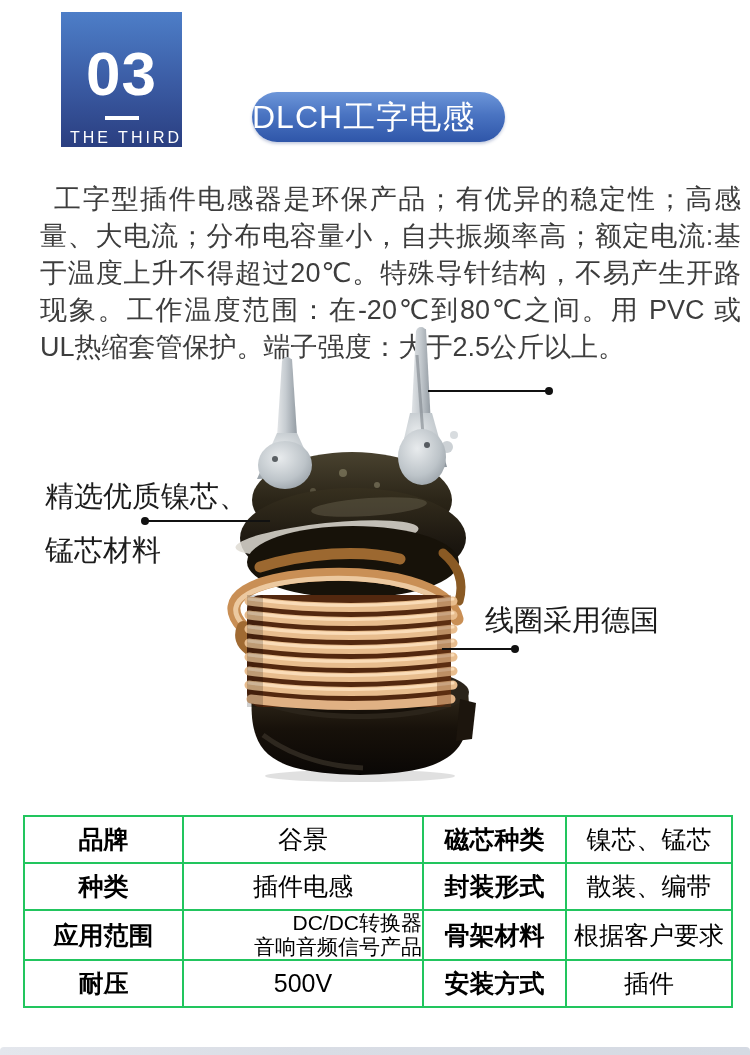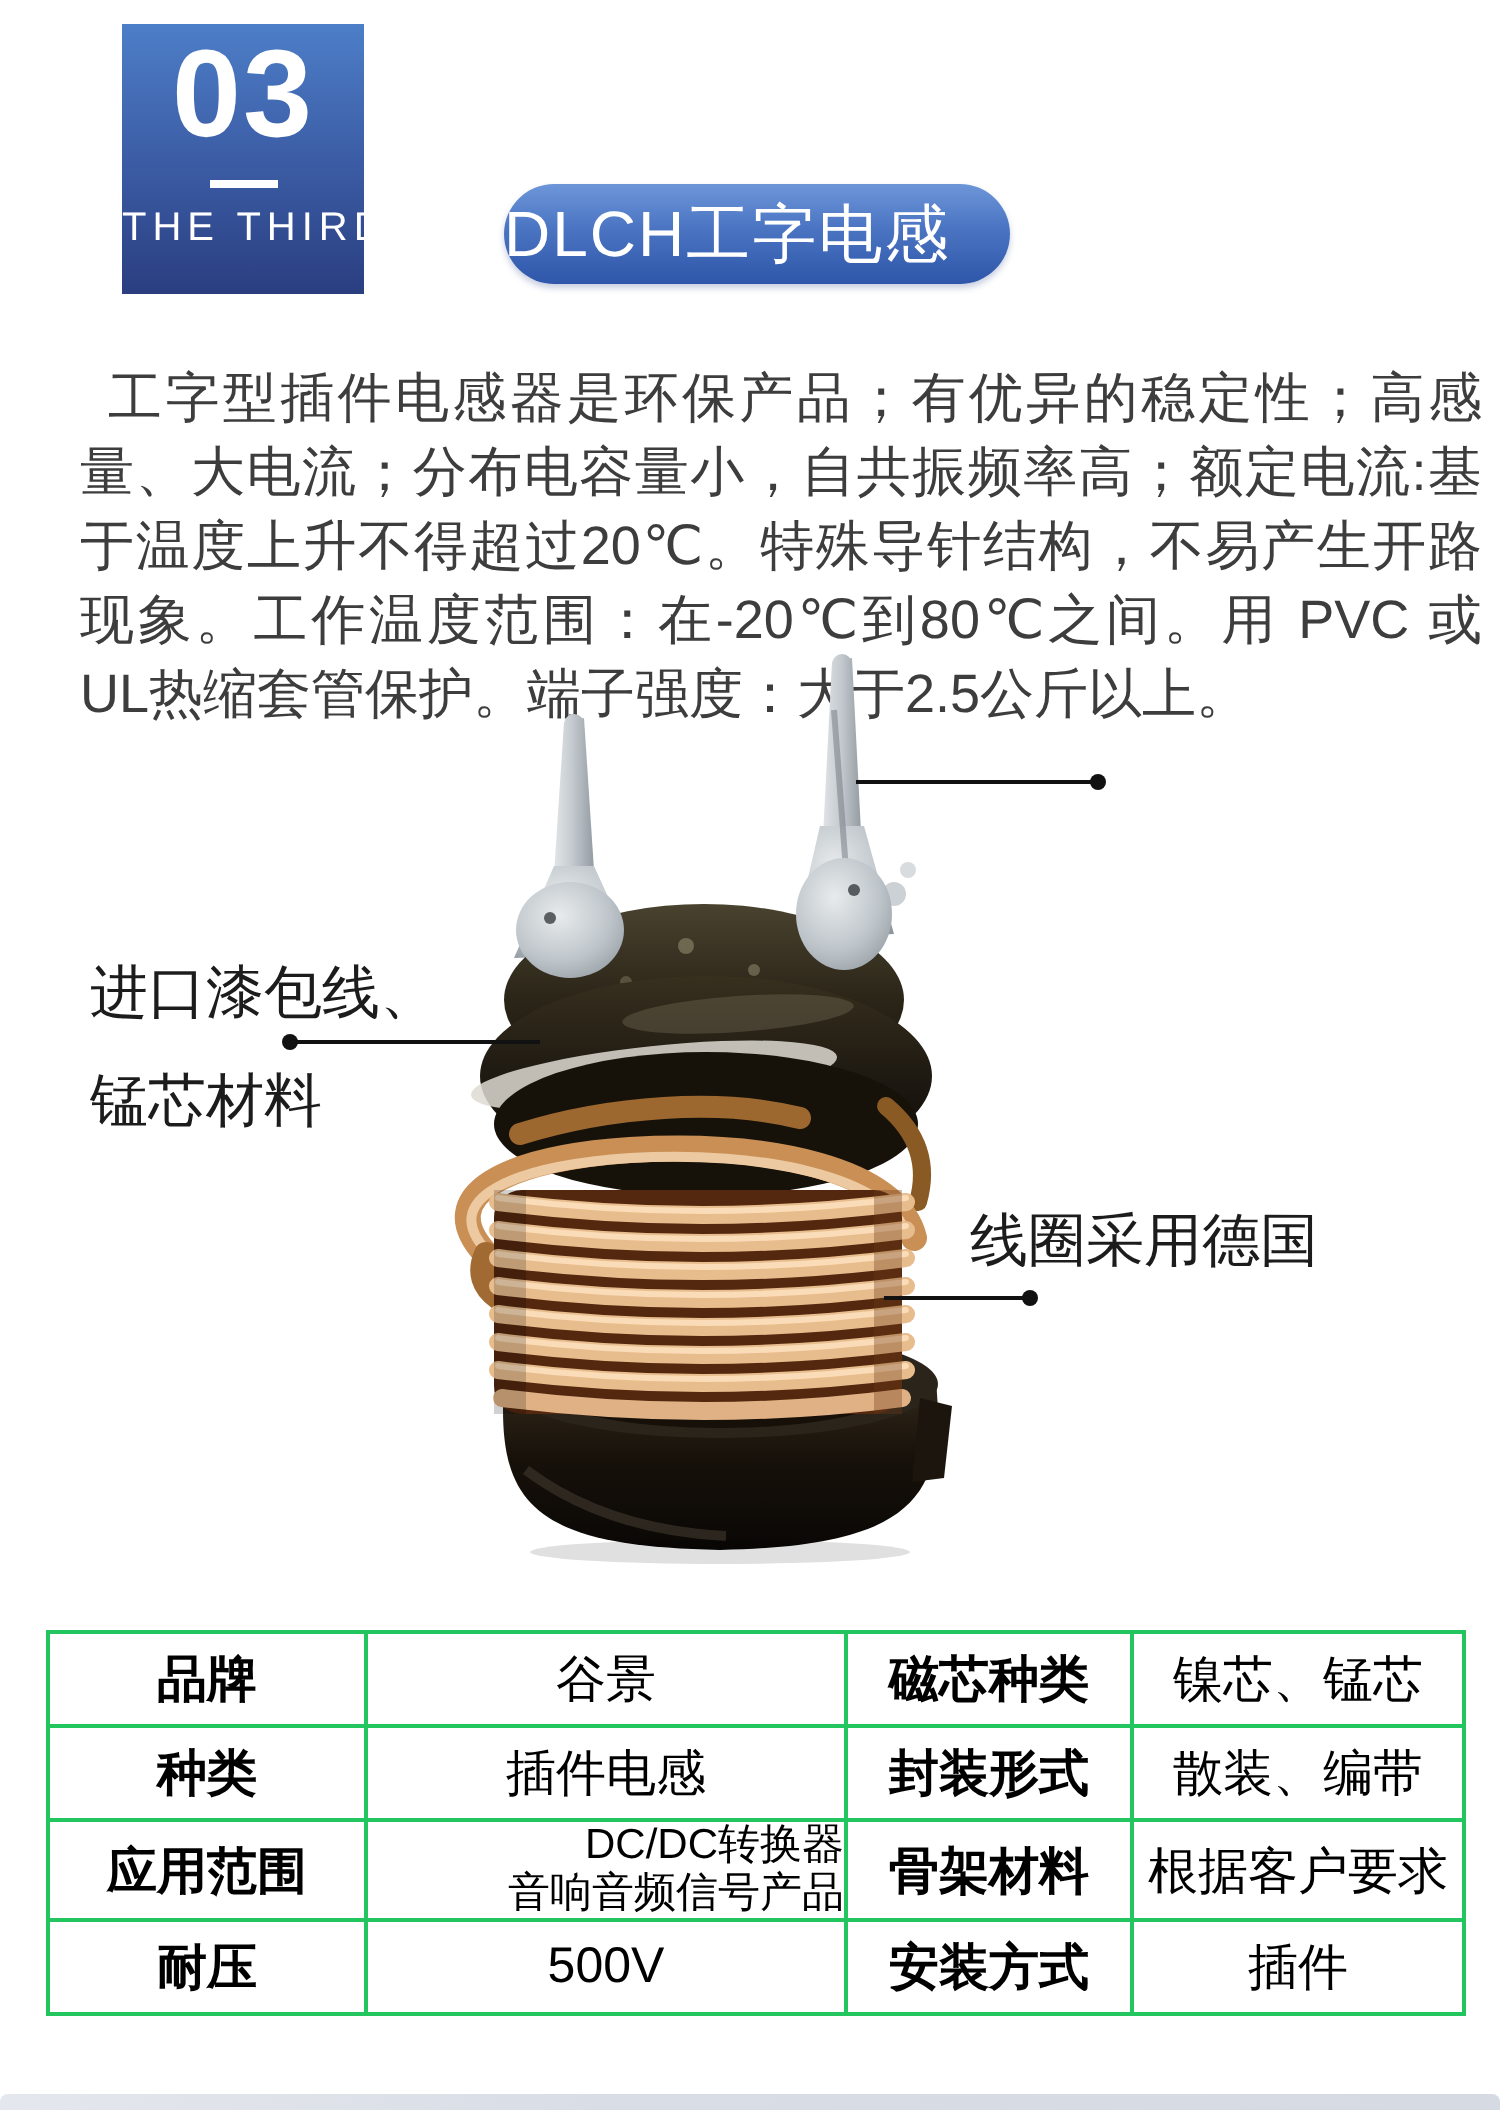--- a/index.html
+++ b/index.html
@@ -8,23 +8,23 @@
     font-family:"Liberation Sans","DejaVu Sans",sans-serif;
   }
   .abs{position:absolute;}
 
   
   .badge{
     left:61px;top:12px;width:121px;height:135px;
     background:linear-gradient(180deg,#4d7ec8 0%,#3a5aa2 55%,#2a3e80 100%);
     color:#ffffff;text-align:center;
   }
-  .badge-num{font-size:62px;font-weight:bold;line-height:1;padding-top:5px;letter-spacing:1px;}
+  .badge-num{font-size:62px;font-weight:bold;line-height:1;padding-top:31px;letter-spacing:1px;}
   .badge-line{width:34px;height:4px;background:#ffffff;margin:11px auto 9px auto;}
-  .badge-sub{font-size:20px;letter-spacing:3px;white-space:nowrap;}
+  .badge-sub{font-size:16px;letter-spacing:3px;white-space:nowrap;text-align:right;}
 
   
   .pill{
     left:252px;top:92px;width:253px;height:50px;border-radius:26px;
     background:linear-gradient(180deg,#6d96d9 0%,#4a74c2 45%,#2f56a9 100%);
     color:#ffffff;font-size:32px;line-height:50px;letter-spacing:1px;
     box-shadow:0 2px 3px rgba(30,60,130,0.25);
   }
 
   
@@ -190,21 +190,21 @@
       <path d="M94,388 q102,13 204,0" stroke="#fadcb8" stroke-width="3" fill="none" stroke-linecap="round"></path>
       <path d="M96,404 q102,13 200,0" stroke="#e0b184" stroke-width="9" fill="none" stroke-linecap="round"></path>
       <rect x="92" y="300" width="16" height="112" fill="#000000" opacity="0.18"></rect>
       <rect x="282" y="300" width="14" height="112" fill="#6e3a16" opacity="0.35"></rect>
     </g>
   </svg>
 
   <div class="abs callout-line" id="callout-solder-line"></div>
   <div class="abs callout-dot" id="callout-solder-dot"></div>
 
-  <div class="abs callout" id="callout-core-label1">进口漆包线、</div>
+  <div class="abs callout" id="callout-core-label1">精选优质镍芯、</div>
   <div class="abs callout" id="callout-core-label2">锰芯材料</div>
   <div class="abs callout-line" id="callout-core-line"></div>
   <div class="abs callout-dot" id="callout-core-dot"></div>
 
   <div class="abs callout" id="callout-coil-label1">线圈采用德国</div>
   <div class="abs callout-line" id="callout-coil-line"></div>
   <div class="abs callout-dot" id="callout-coil-dot"></div>
 
   <table class="abs spec-table">
     <colgroup>

